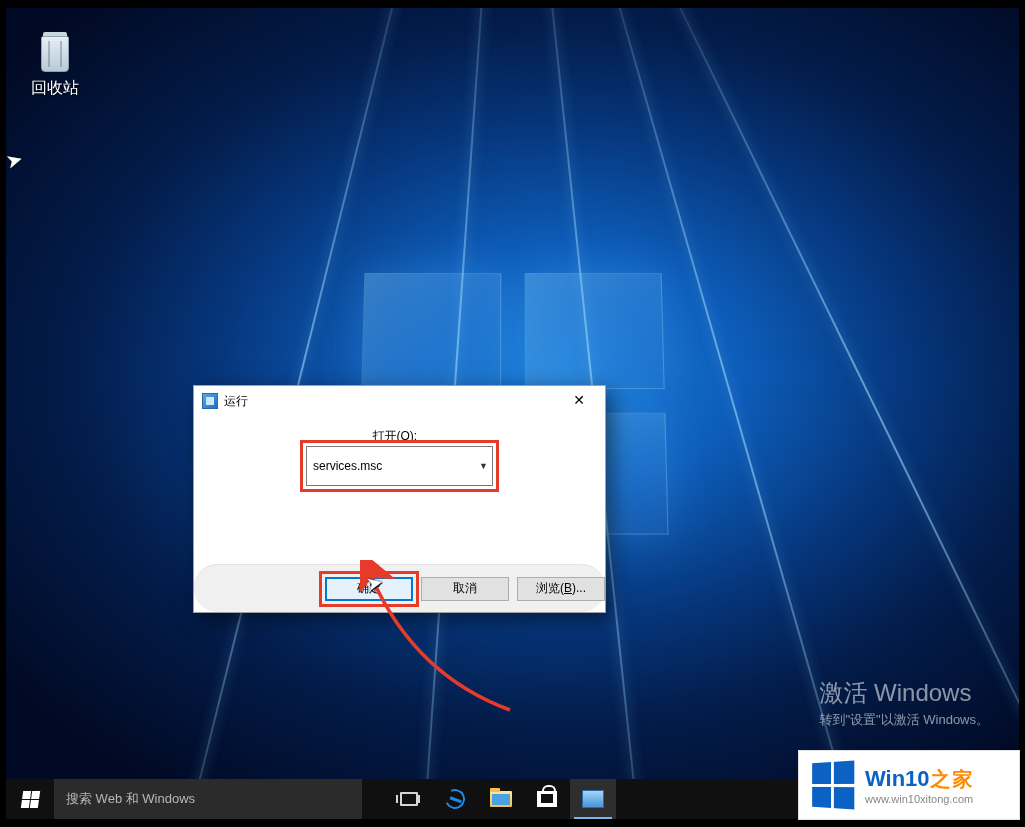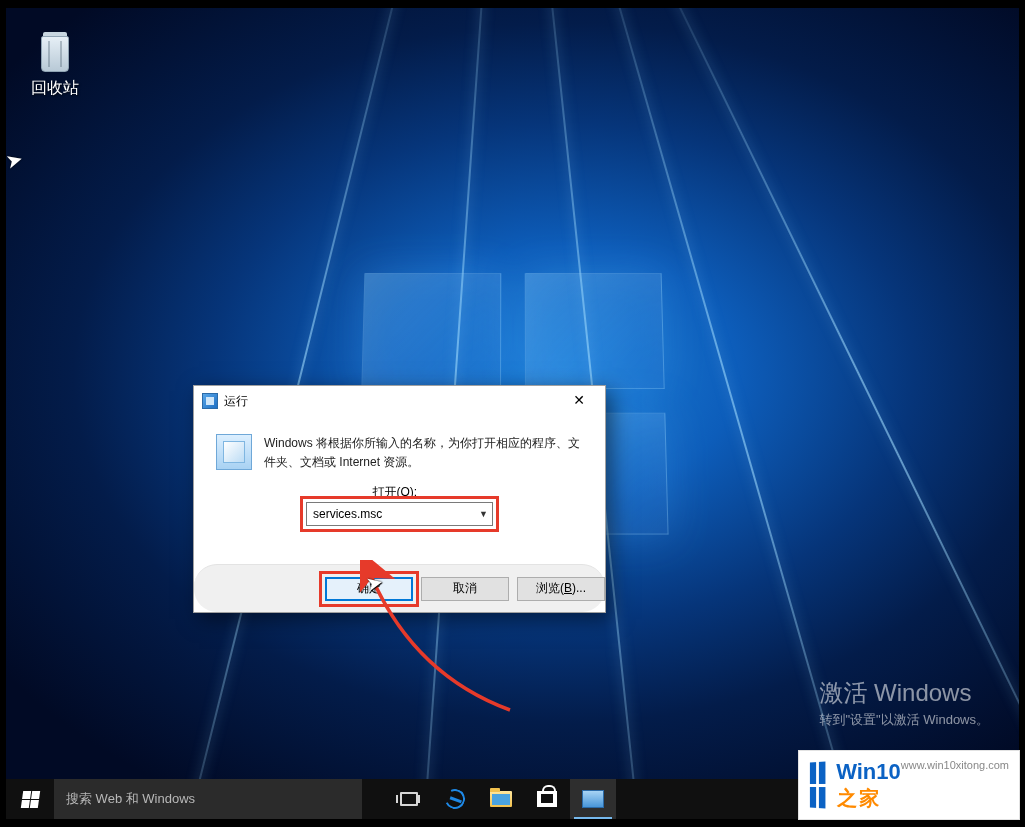--- a/index.html
+++ b/index.html
@@ -122,21 +122,21 @@
       flex-direction: column;
     }
     .open-label { font-size: 12px; width: 54px; }
     .open-label u { text-decoration: underline; }
     .combo-wrap {
       flex: 1; position: relative;
       outline: 3px solid #e63a2a; outline-offset: 2px;
       padding: 1px;
     }
     .combo {
-      width: 100%; height: 24px;
+      width: 100%; height: 40px;
       border: 1px solid #7a7a7a;
       padding: 0 24px 0 6px;
       font-size: 12px;
       font-family: inherit;
       outline: none;
     }
     .combo-arrow {
       position: absolute; right: 6px; top: 50%; transform: translateY(-50%);
       font-size: 9px; color: #333; pointer-events: none;
     }
@@ -229,21 +229,21 @@
       display: flex; align-items: center;
       padding: 6px 10px; gap: 10px;
       box-shadow: 0 0 0 1px #e2e2e2;
     }
     .badge .logo {
       width: 46px; height: 46px;
       display:grid; grid-template-columns:1fr 1fr; grid-template-rows:1fr 1fr; gap:3px;
       transform: perspective(160px) rotateY(-24deg);
     }
     .badge .logo span{background:#0b62c4;}
-    .badge .txt { display:flex; flex-direction:row; }
+    .badge .txt { display:flex; flex-direction:column; }
     .badge .line1 { font-size: 22px; font-weight:700; color:#0b62c4; }
     .badge .line1 .zh{color:#ff8a00; font-size:20px; margin:0 1px;}
     .badge .line2 { font-size: 11px; color:#888; }
   </style>
 </head>
 <body>
 
 <div class="desktop">
   <div class="winlogo">
     <div class="winpane"></div>
@@ -311,24 +311,20 @@
 </div>
 
 <div class="run-dialog">
   <div class="dlg-title">
     <div class="run-icon"></div>
     <div class="title-text">运行</div>
     <div class="dlg-close">
       <span>✕</span>
     </div>
   </div>
-  <div class="dlg-body">
-    <div class="body-icon"></div>
-    <div class="body-text">Windows 将根据你所输入的名称，为你打开相应的程序、文件夹、文档或 Internet 资源。</div>
-  </div>
   <div class="open-row">
     <div class="open-label"><span>打开(</span><u>O</u><span>):</span></div>
     <div class="combo-wrap">
       <input class="combo" type="text" value="services.msc" style="">
       <span class="combo-arrow">▼</span>
     </div>
   </div>
   <div class="btn-row">
     <button class="btn primary">确定</button>
     <button class="btn">取消</button>

